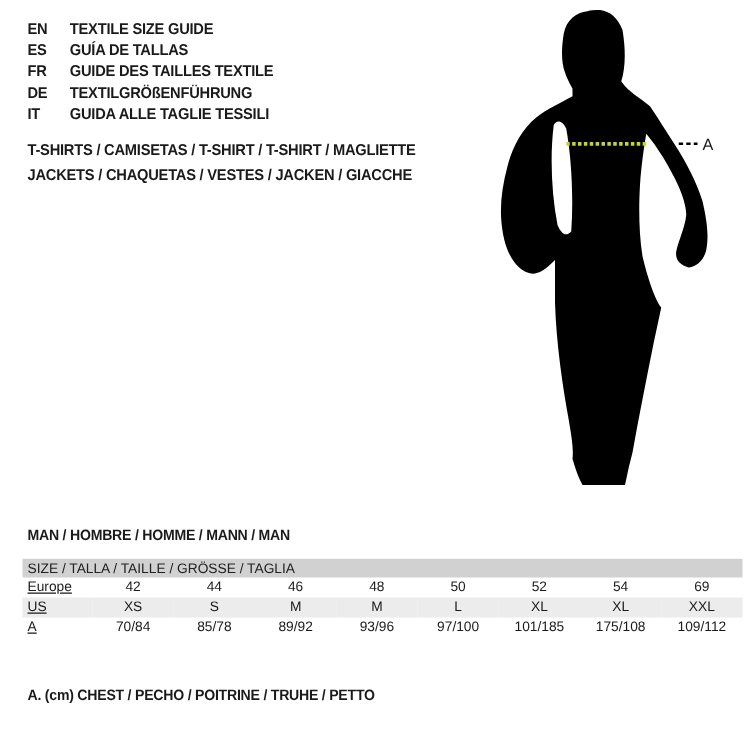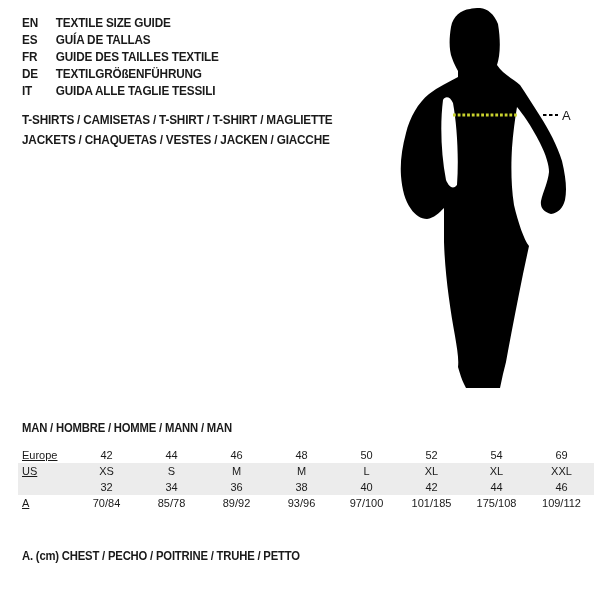--- a/index.html
+++ b/index.html
@@ -127,20 +127,23 @@
         <col>
         <col>
         <col>
         <col>
         <col>
         <col>
         <col>
         <col>
     </colgroup>
     <tbody>
+      <tr class="hdr">
+        <td colspan="9">SIZE / TALLA / TAILLE / GRÖSSE / TAGLIA</td>
+      </tr>
       <tr>
         <td class="lbl">Europe</td>
         <td>42</td>
         <td>44</td>
         <td>46</td>
         <td>48</td>
         <td>50</td>
         <td>52</td>
         <td>54</td>
         <td>69</td>
@@ -149,31 +152,20 @@
         <td class="lbl">US</td>
         <td>XS</td>
         <td>S</td>
         <td>M</td>
         <td>M</td>
         <td>L</td>
         <td>XL</td>
         <td>XL</td>
         <td>XXL</td>
       </tr>
-      <tr class="band">
-        <td class="lbl"></td>
-        <td>32</td>
-        <td>34</td>
-        <td>36</td>
-        <td>38</td>
-        <td>40</td>
-        <td>42</td>
-        <td>44</td>
-        <td>46</td>
-      </tr>
       <tr>
         <td class="lbl">A</td>
         <td>70/84</td>
         <td>85/78</td>
         <td>89/92</td>
         <td>93/96</td>
         <td>97/100</td>
         <td>101/185</td>
         <td>175/108</td>
         <td>109/112</td>

